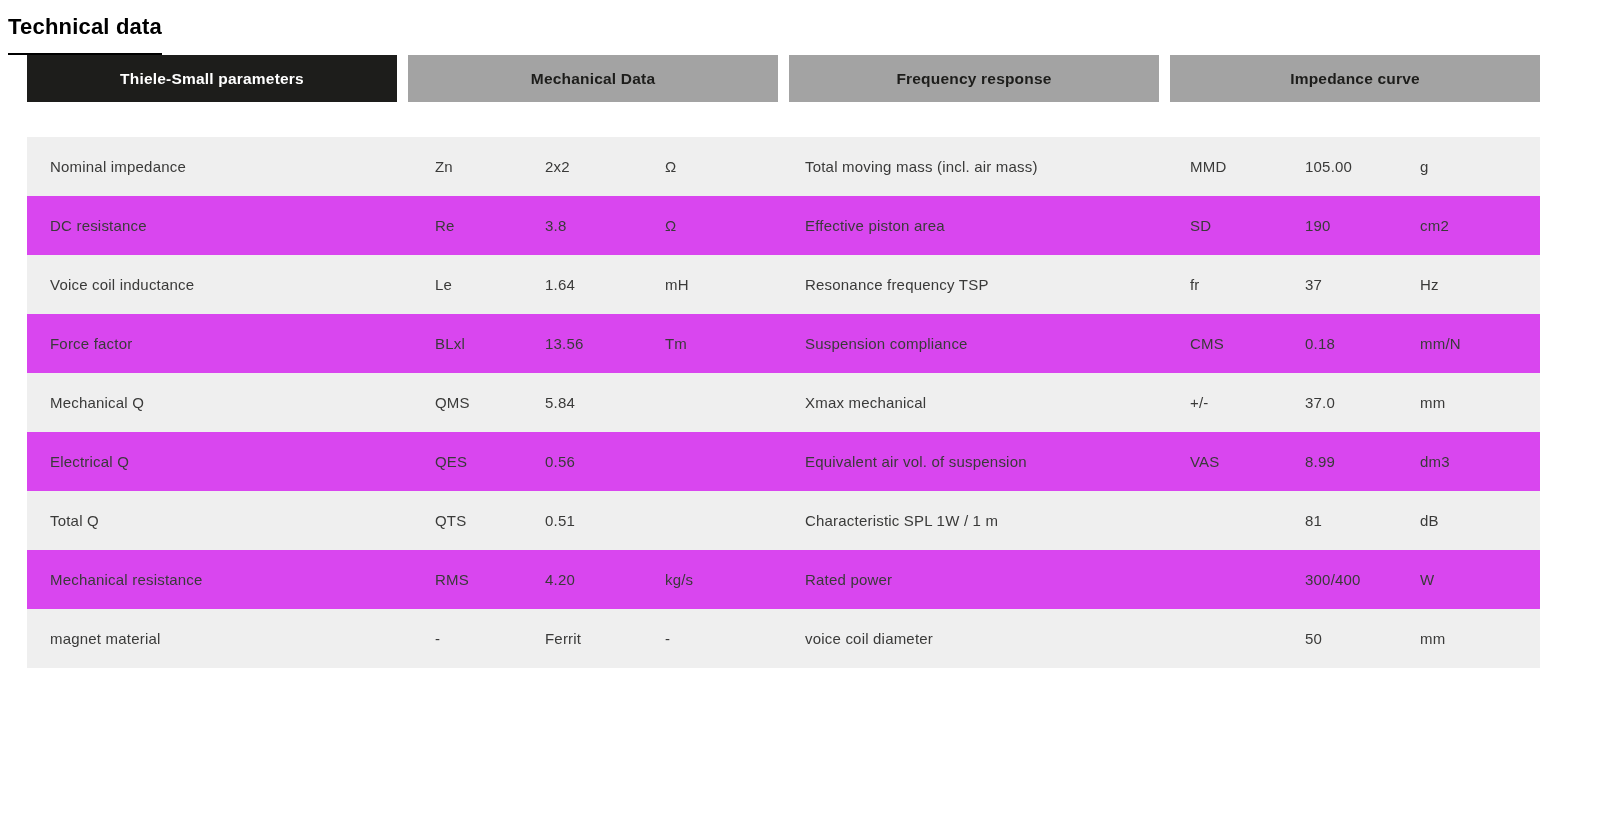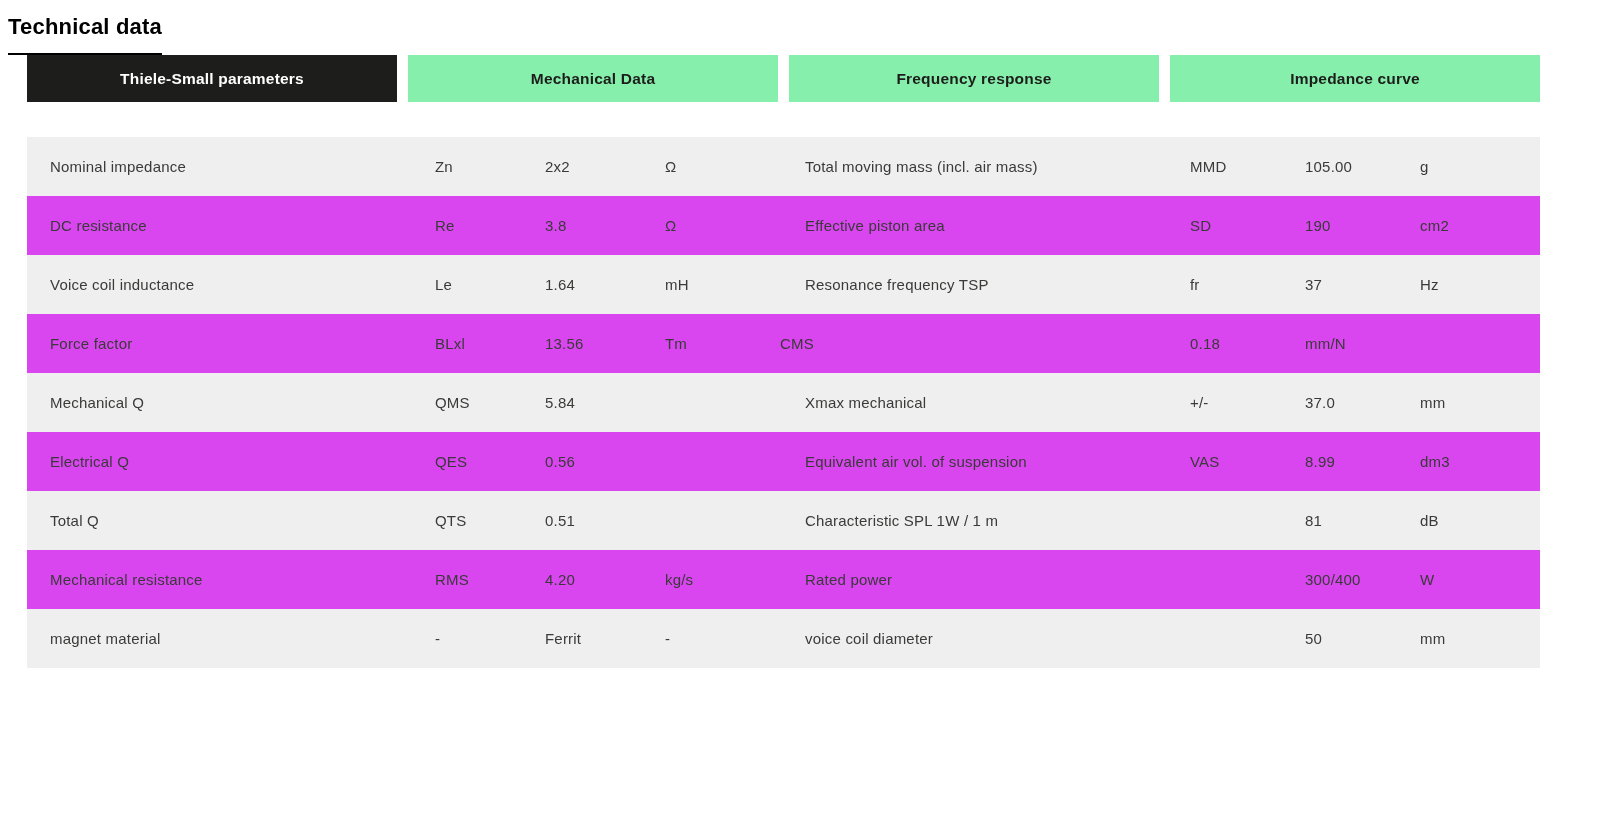--- a/index.html
+++ b/index.html
@@ -26,21 +26,21 @@
   .content { margin-left: 27px; width: 1513px; }
 
   .tabs {
     display: flex;
     gap: 11px;
     height: 47px;
   }
   .tab {
     flex: 1 1 0;
     border: none;
-    background: #86efac;
+    background: #a3a3a3;
     color: #1d1d1b;
     font-family: "Liberation Sans", sans-serif;
     font-size: 15.5px;
     font-weight: bold;
     letter-spacing: 0.2px;
     cursor: pointer;
     height: 47px;
     line-height: 47px;
     text-align: center;
     padding: 0;
@@ -118,20 +118,21 @@
         <div class="cell">fr</div>
         <div class="cell">37</div>
         <div class="cell">Hz</div>
       </div>
 
       <div class="row">
         <div class="cell l-label">Force factor</div>
         <div class="cell">BLxl</div>
         <div class="cell">13.56</div>
         <div class="cell">Tm</div>
+        <div class="cell r-label">Suspension compliance</div>
         <div class="cell">CMS</div>
         <div class="cell">0.18</div>
         <div class="cell">mm/N</div>
       </div>
 
       <div class="row">
         <div class="cell l-label">Mechanical Q</div>
         <div class="cell">QMS</div>
         <div class="cell">5.84</div>
         <div class="cell"></div>

